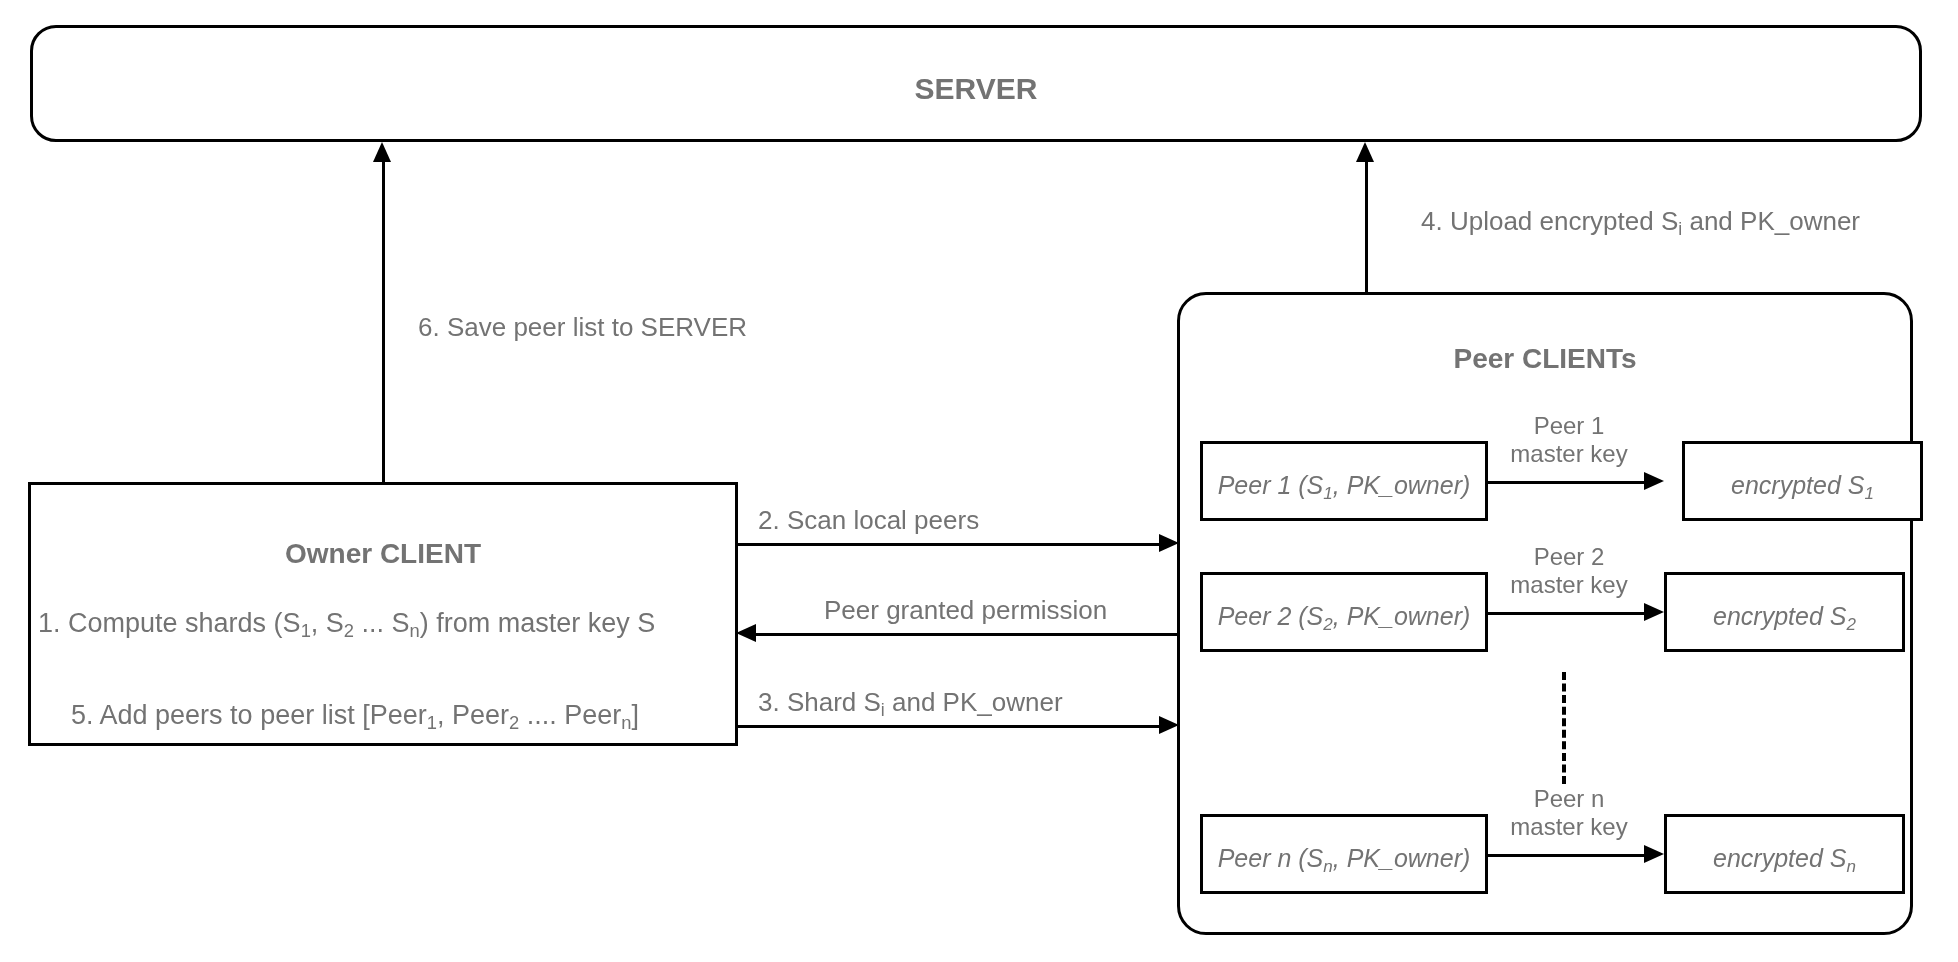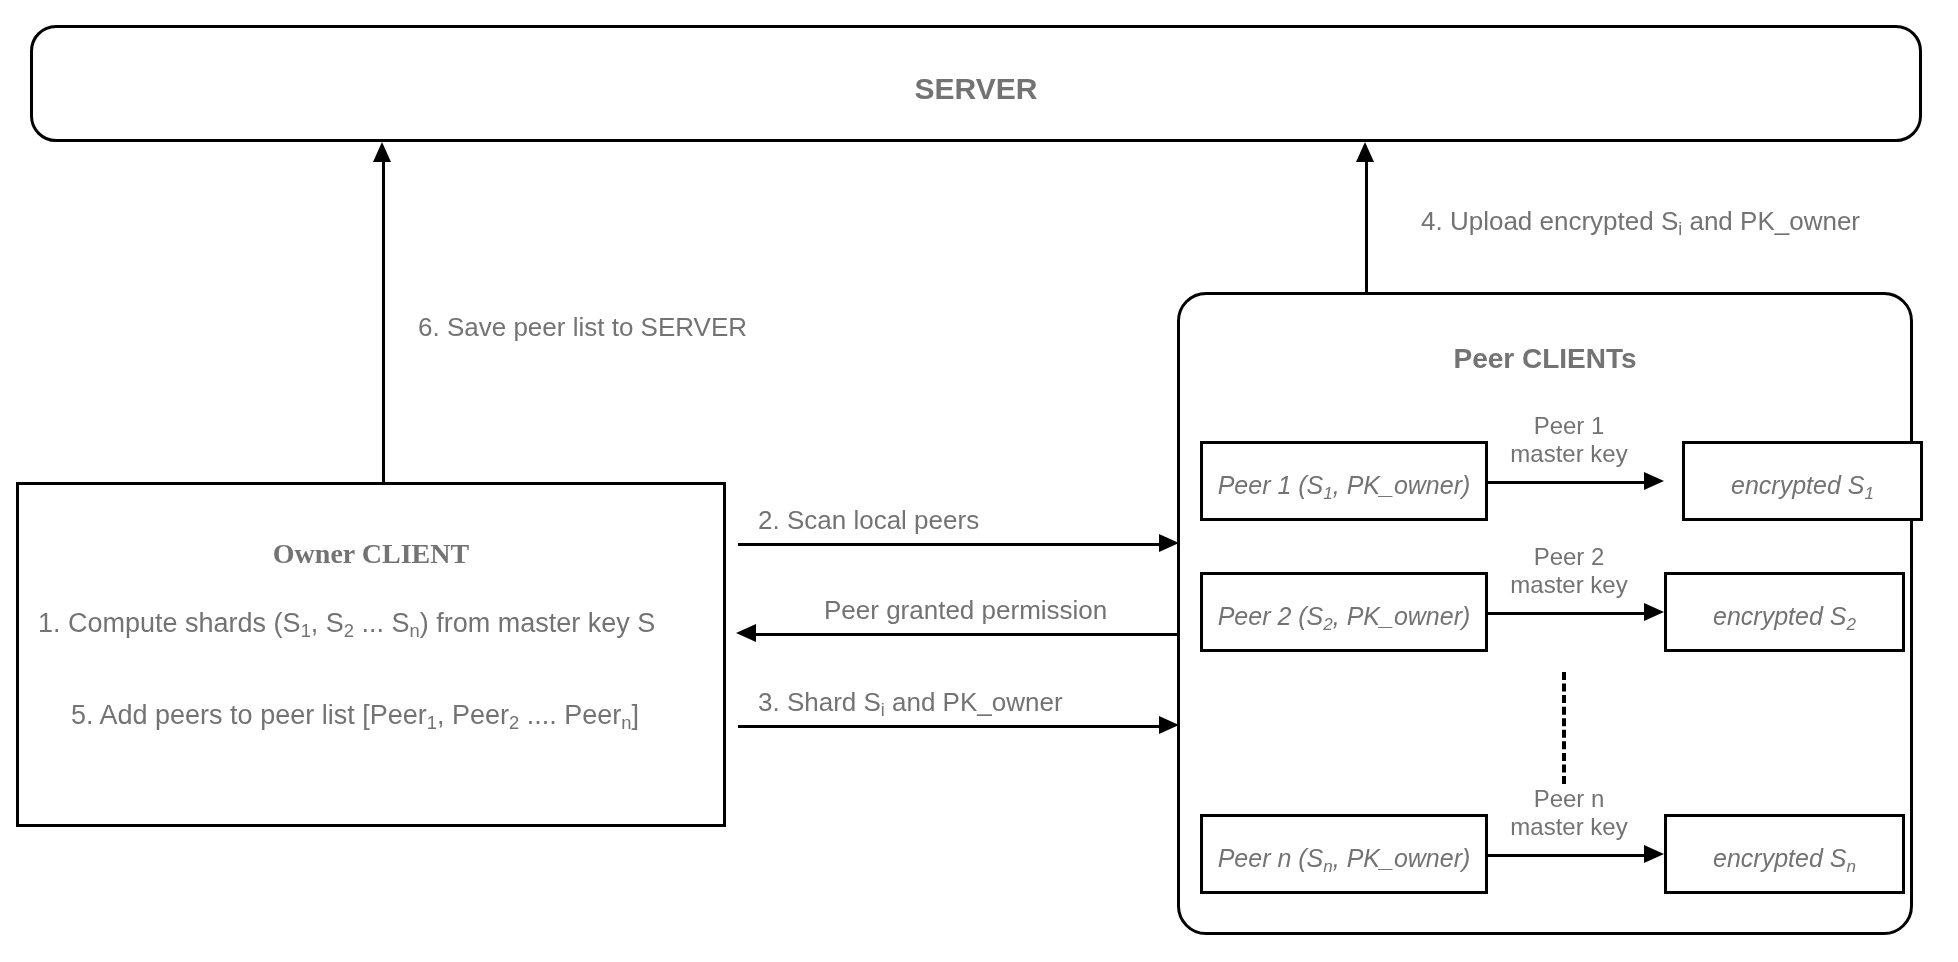--- a/index.html
+++ b/index.html
@@ -108,21 +108,21 @@
 </style>
 </head>
 <body>
 
 <div id="canvas">
 
   <div class="box rounded" style="left:30px; top:25px; width:1892px; height:117px;">
     <div class="center-title" style="top:44px; font-size:30px;">SERVER</div>
   </div>
 
-  <div class="box" style="left:16px; top:482px; width:710px; height:345px;font-family:Liberation Serif, serif;">
+  <div class="box" style="left:28px; top:482px; width:710px; height:264px;">
     <div class="center-title" style="top:53px; font-size:28px;">Owner CLIENT</div>
   </div>
 
   <div class="txt body" style="left:38px; top:607px;">
     <span>1. Compute shards (S</span><sub>1</sub><span>, S</span><sub>2</sub><span> ... S</span><sub>n</sub><span>) from master key S</span>
   </div>
 
   <div class="txt body" style="left:38px; top:699px;margin-left:33px;">
     <span>5. Add peers to peer list [Peer</span><sub>1</sub><span>, Peer</span><sub>2</sub><span> .... Peer</span><sub>n</sub><span>]</span>
   </div>

